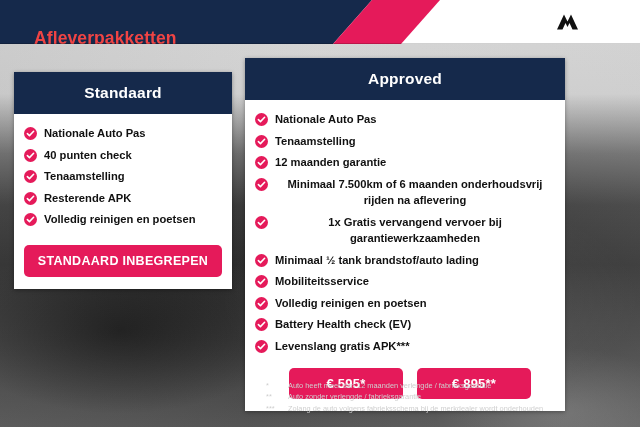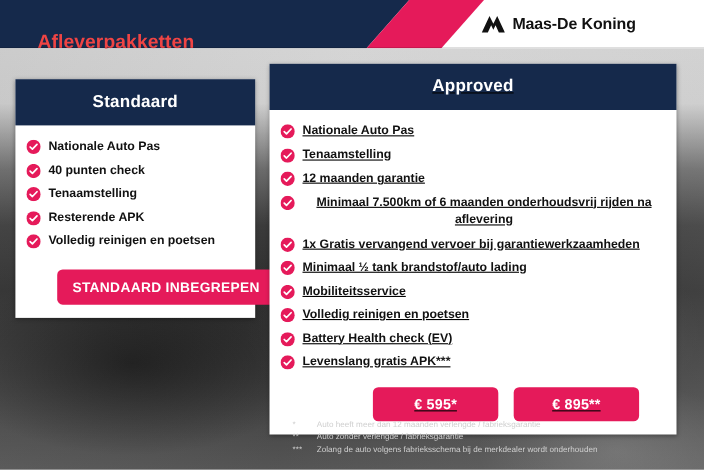--- a/index.html
+++ b/index.html
@@ -102,21 +102,21 @@
     background: rgba(0,0,0,0.18);
   }
 
   
   .card {
     position: absolute;
     background: #ffffff;
     box-shadow: 0 1px 4px rgba(0,0,0,0.35);
   }
   .card-std  { left: 14px;  top: 72px;  width: 218px; }
-  .card-appr { left: 245px; top: 58px;  width: 370px; text-decoration: underline; }
+  .card-appr { left: 245px; top: 58px;  width: 320px; }
 
   .card-head {
     background: #15294b;
     color: #ffffff;
     text-align: center;
     font-size: 15.5px;
     font-weight: bold;
     padding: 12px 0 12px 0;
     letter-spacing: 0.2px;
   }
@@ -162,21 +162,20 @@
     border: none;
     cursor: pointer;
     font-family: "Liberation Sans", sans-serif;
   }
   .btn-std {
     margin-top: 12px;
     width: 100%;
     padding: 9px 0;
     font-size: 12.5px;
     letter-spacing: 0.3px;
-    margin-left: 28px;
   }
   .price-row {
     display: flex;
     justify-content: flex-end;
     gap: 14px;
     margin-top: 14px;
     padding-right: 24px;
   }
   .btn-price {
     width: 114px;
@@ -215,21 +214,20 @@
   <div class="bg-veil"></div>
 
   <div class="header">
     <div class="header-navy"></div>
     <div class="header-pink"></div>
     <div class="header-title">Afleverpakketten</div>
     <div class="brand">
       <svg class="brand-mark" viewBox="0 0 44 34">
         <path d="M2 32 L16 2 L23 16 L30 2 L44 32 L33 32 L27 19 L23 27 L19 19 L13 32 Z" fill="#111111"></path>
       </svg>
-      <span class="brand-name">Maas-De Koning</span>
     </div>
     <div class="header-rule"></div>
   </div>
 
   <div class="card card-std">
     <div class="card-head">Standaard</div>
     <div class="card-body">
       <ul class="feat">
         <li>
           <svg class="check" viewBox="0 0 20 20">

